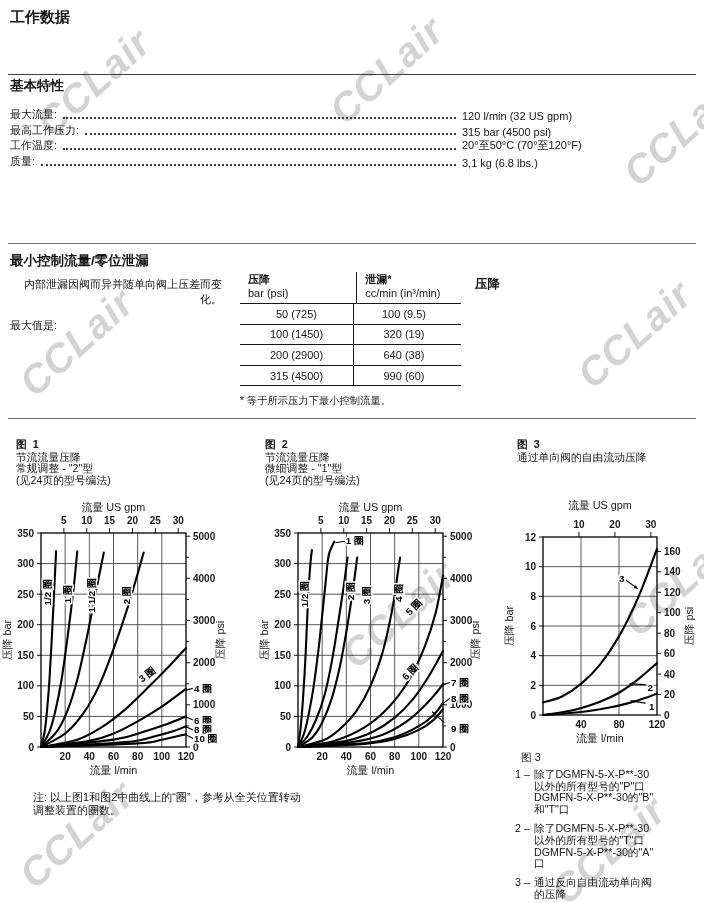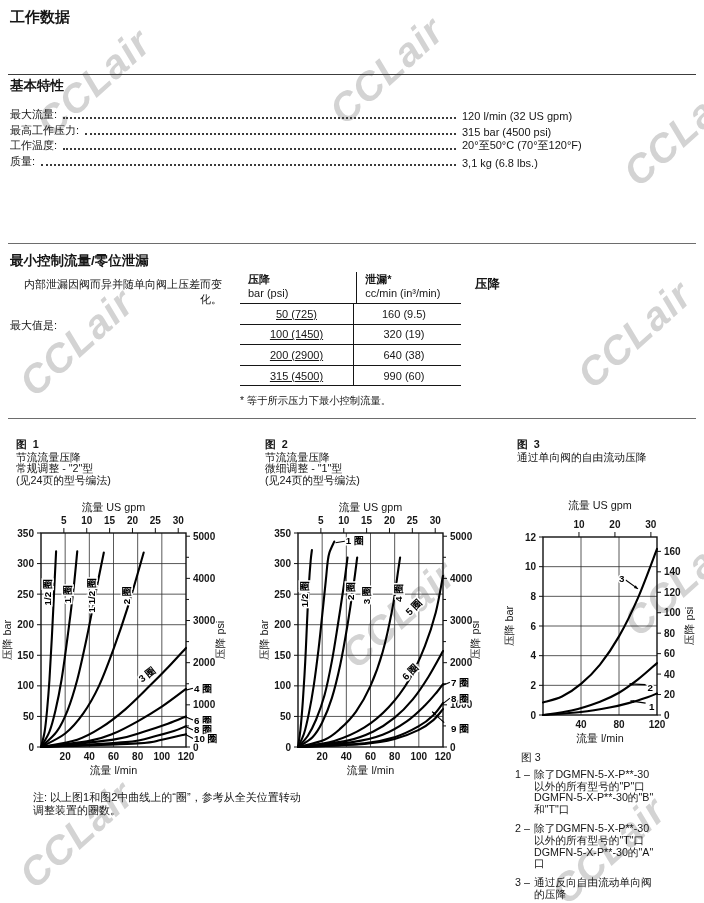--- a/index.html
+++ b/index.html
@@ -19,21 +19,21 @@
   .spec-label{white-space:nowrap;}
   .dots{flex:1;border-bottom:2px dotted #3a3a3a;margin:0 6px 3px 6px;}
   .spec-value{width:232px;flex:none;white-space:nowrap;}
   .tbl{position:absolute;left:240px;top:272px;width:221px;font-size:11px;}
   .tbl-head{display:flex;border-bottom:1.6px solid #161616;}
   .tbl-head .c1{width:113px;padding:0 0 4px 8px;}
   .tbl-head .c2{width:100px;border-left:1px solid #161616;padding:0 0 4px 8px;}
   .tbl-head .t{font-weight:bold;}
   .tbl-row{display:flex;height:19.6px;border-bottom:1px solid #161616;align-items:center;}
   .tbl-row:last-child{border-bottom:1.6px solid #161616;}
-  .tbl-row .c1{width:113px;text-align:center;text-decoration:underline;}
+  .tbl-row .c1{width:113px;text-align:center;}
   .tbl-row .c2{width:100px;border-left:1px solid #161616;text-align:center;align-self:stretch;
                display:flex;align-items:center;justify-content:center;}
   .fn{font-size:10.3px;}
   .fig-head{font-size:10.8px;line-height:11.6px;}
   .fig-tag{font-weight:bold;white-space:pre;margin-bottom:1px;}
   .chart{position:absolute;overflow:visible;}
   .grid{stroke:#2e2e2e;stroke-width:0.8;}
   .pborder{fill:none;stroke:#111;stroke-width:1.4;}
   .tick{stroke:#111;stroke-width:1;}
   .curve{fill:none;stroke:#000;stroke-width:2.1;stroke-linecap:round;}
@@ -105,21 +105,21 @@
           <div class="t">压降</div>
           <div>bar (psi)</div>
         </div>
         <div class="c2">
           <div class="t">泄漏*</div>
           <div>cc/min (in³/min)</div>
         </div>
       </div>
       <div class="tbl-row">
         <div class="c1">50 (725)</div>
-        <div class="c2">160 (9.5)</div>
+        <div class="c2">100 (9.5)</div>
       </div>
       <div class="tbl-row">
         <div class="c1">100 (1450)</div>
         <div class="c2">320 (19)</div>
       </div>
       <div class="tbl-row">
         <div class="c1">200 (2900)</div>
         <div class="c2">640 (38)</div>
       </div>
       <div class="tbl-row">

